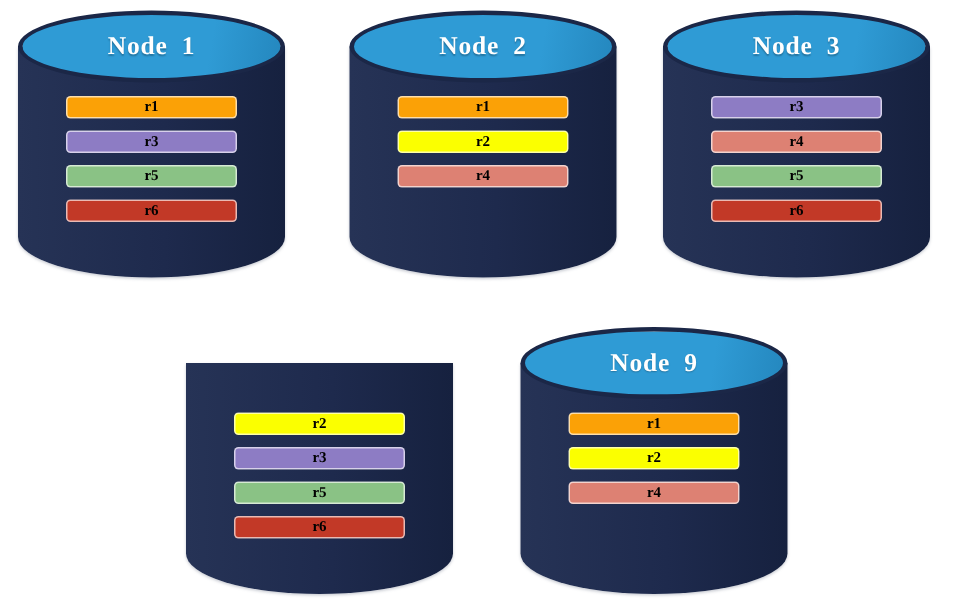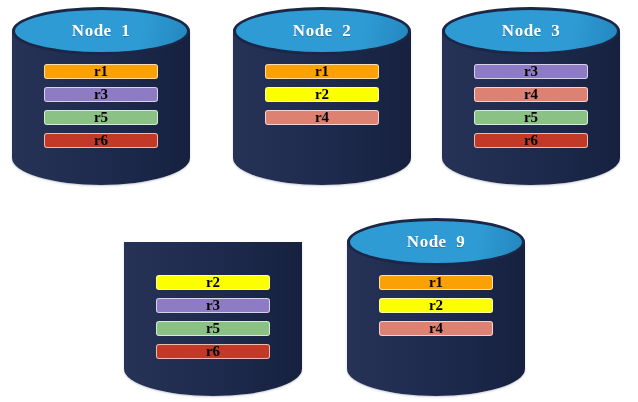--- a/index.html
+++ b/index.html
@@ -39,21 +39,21 @@
     top:57px; width:114px;
     display:flex; flex-direction:column; gap:8px; z-index:3;
   }
   .bar {
     height:13px;
     border:1px solid rgba(255,255,255,0.65);
     border-radius:3px;
     display:flex; align-items:center; justify-content:center;
   }
   .bar span {
-    font-size:15px; font-weight:bold; color:var(--bar-text); line-height:1;
+    font-size:10px; font-weight:bold; color:var(--bar-text); line-height:1;
   }
 </style>
 </head>
 <body>
 
 <div class="canvas" style="background: rgb(255, 255, 255);">
   <div class="nodes-layer">
   <div class="cylinder">
     <div class="cyl-body"></div>
     <div class="cyl-top">

